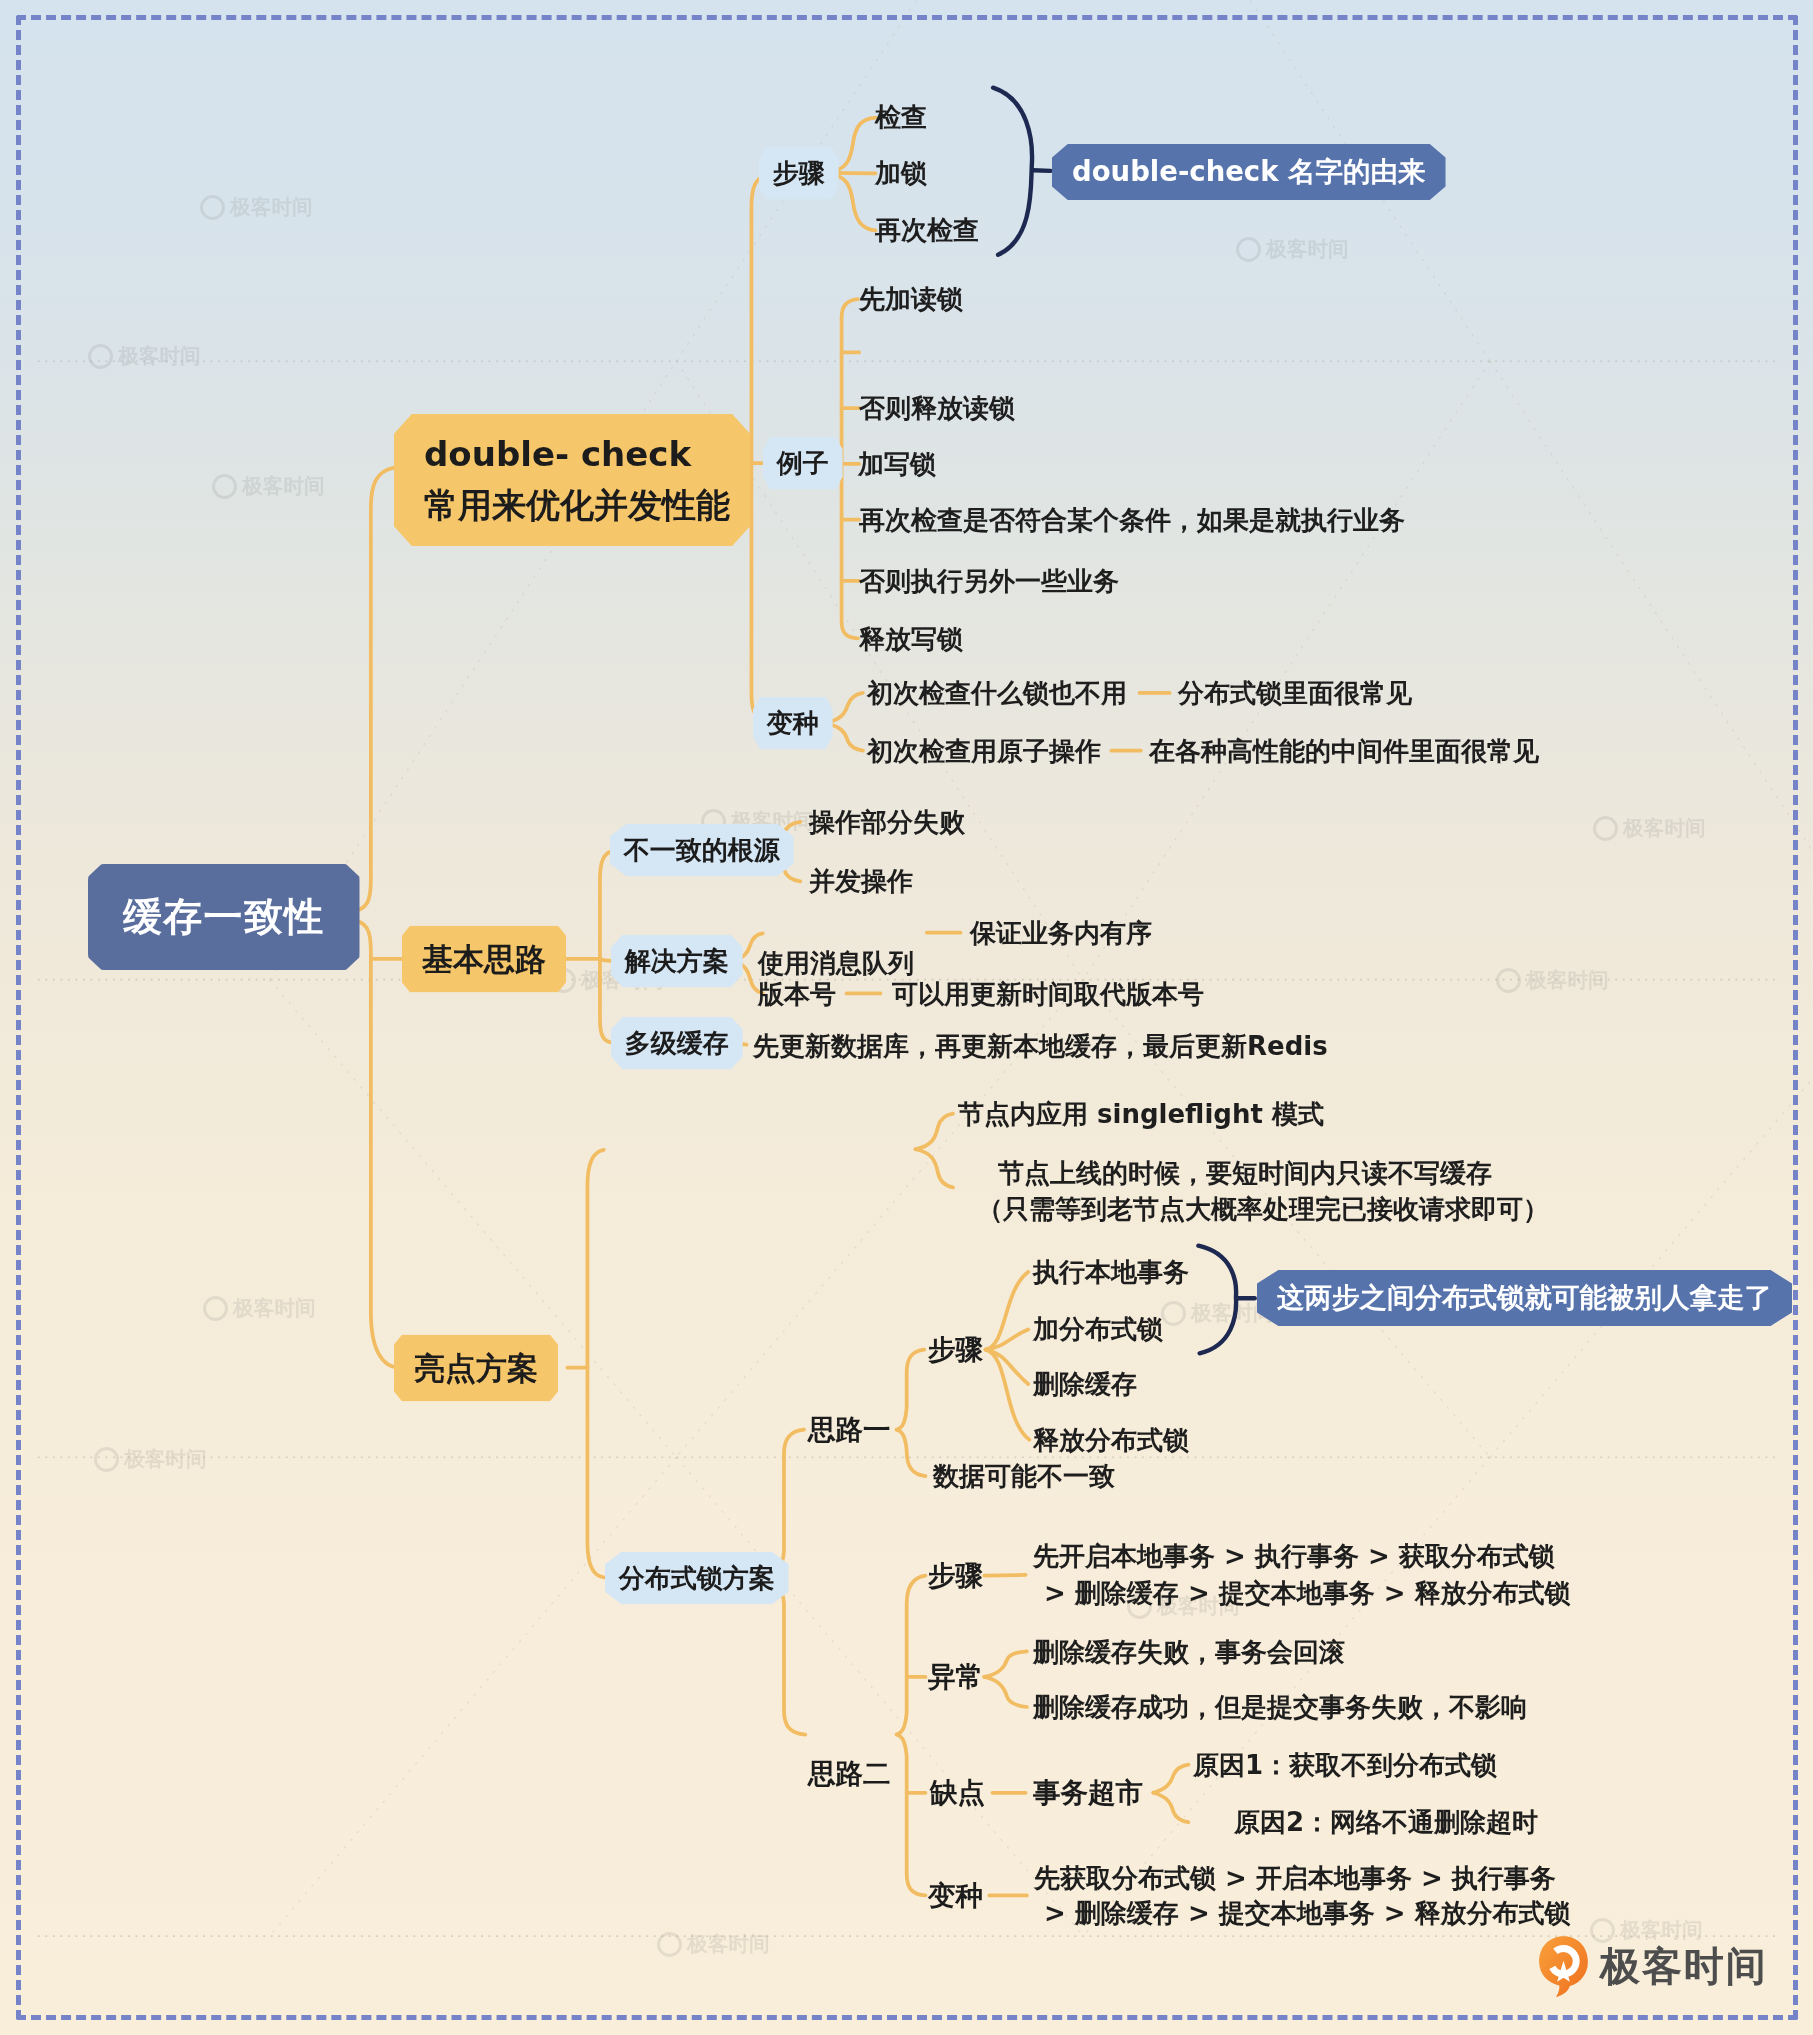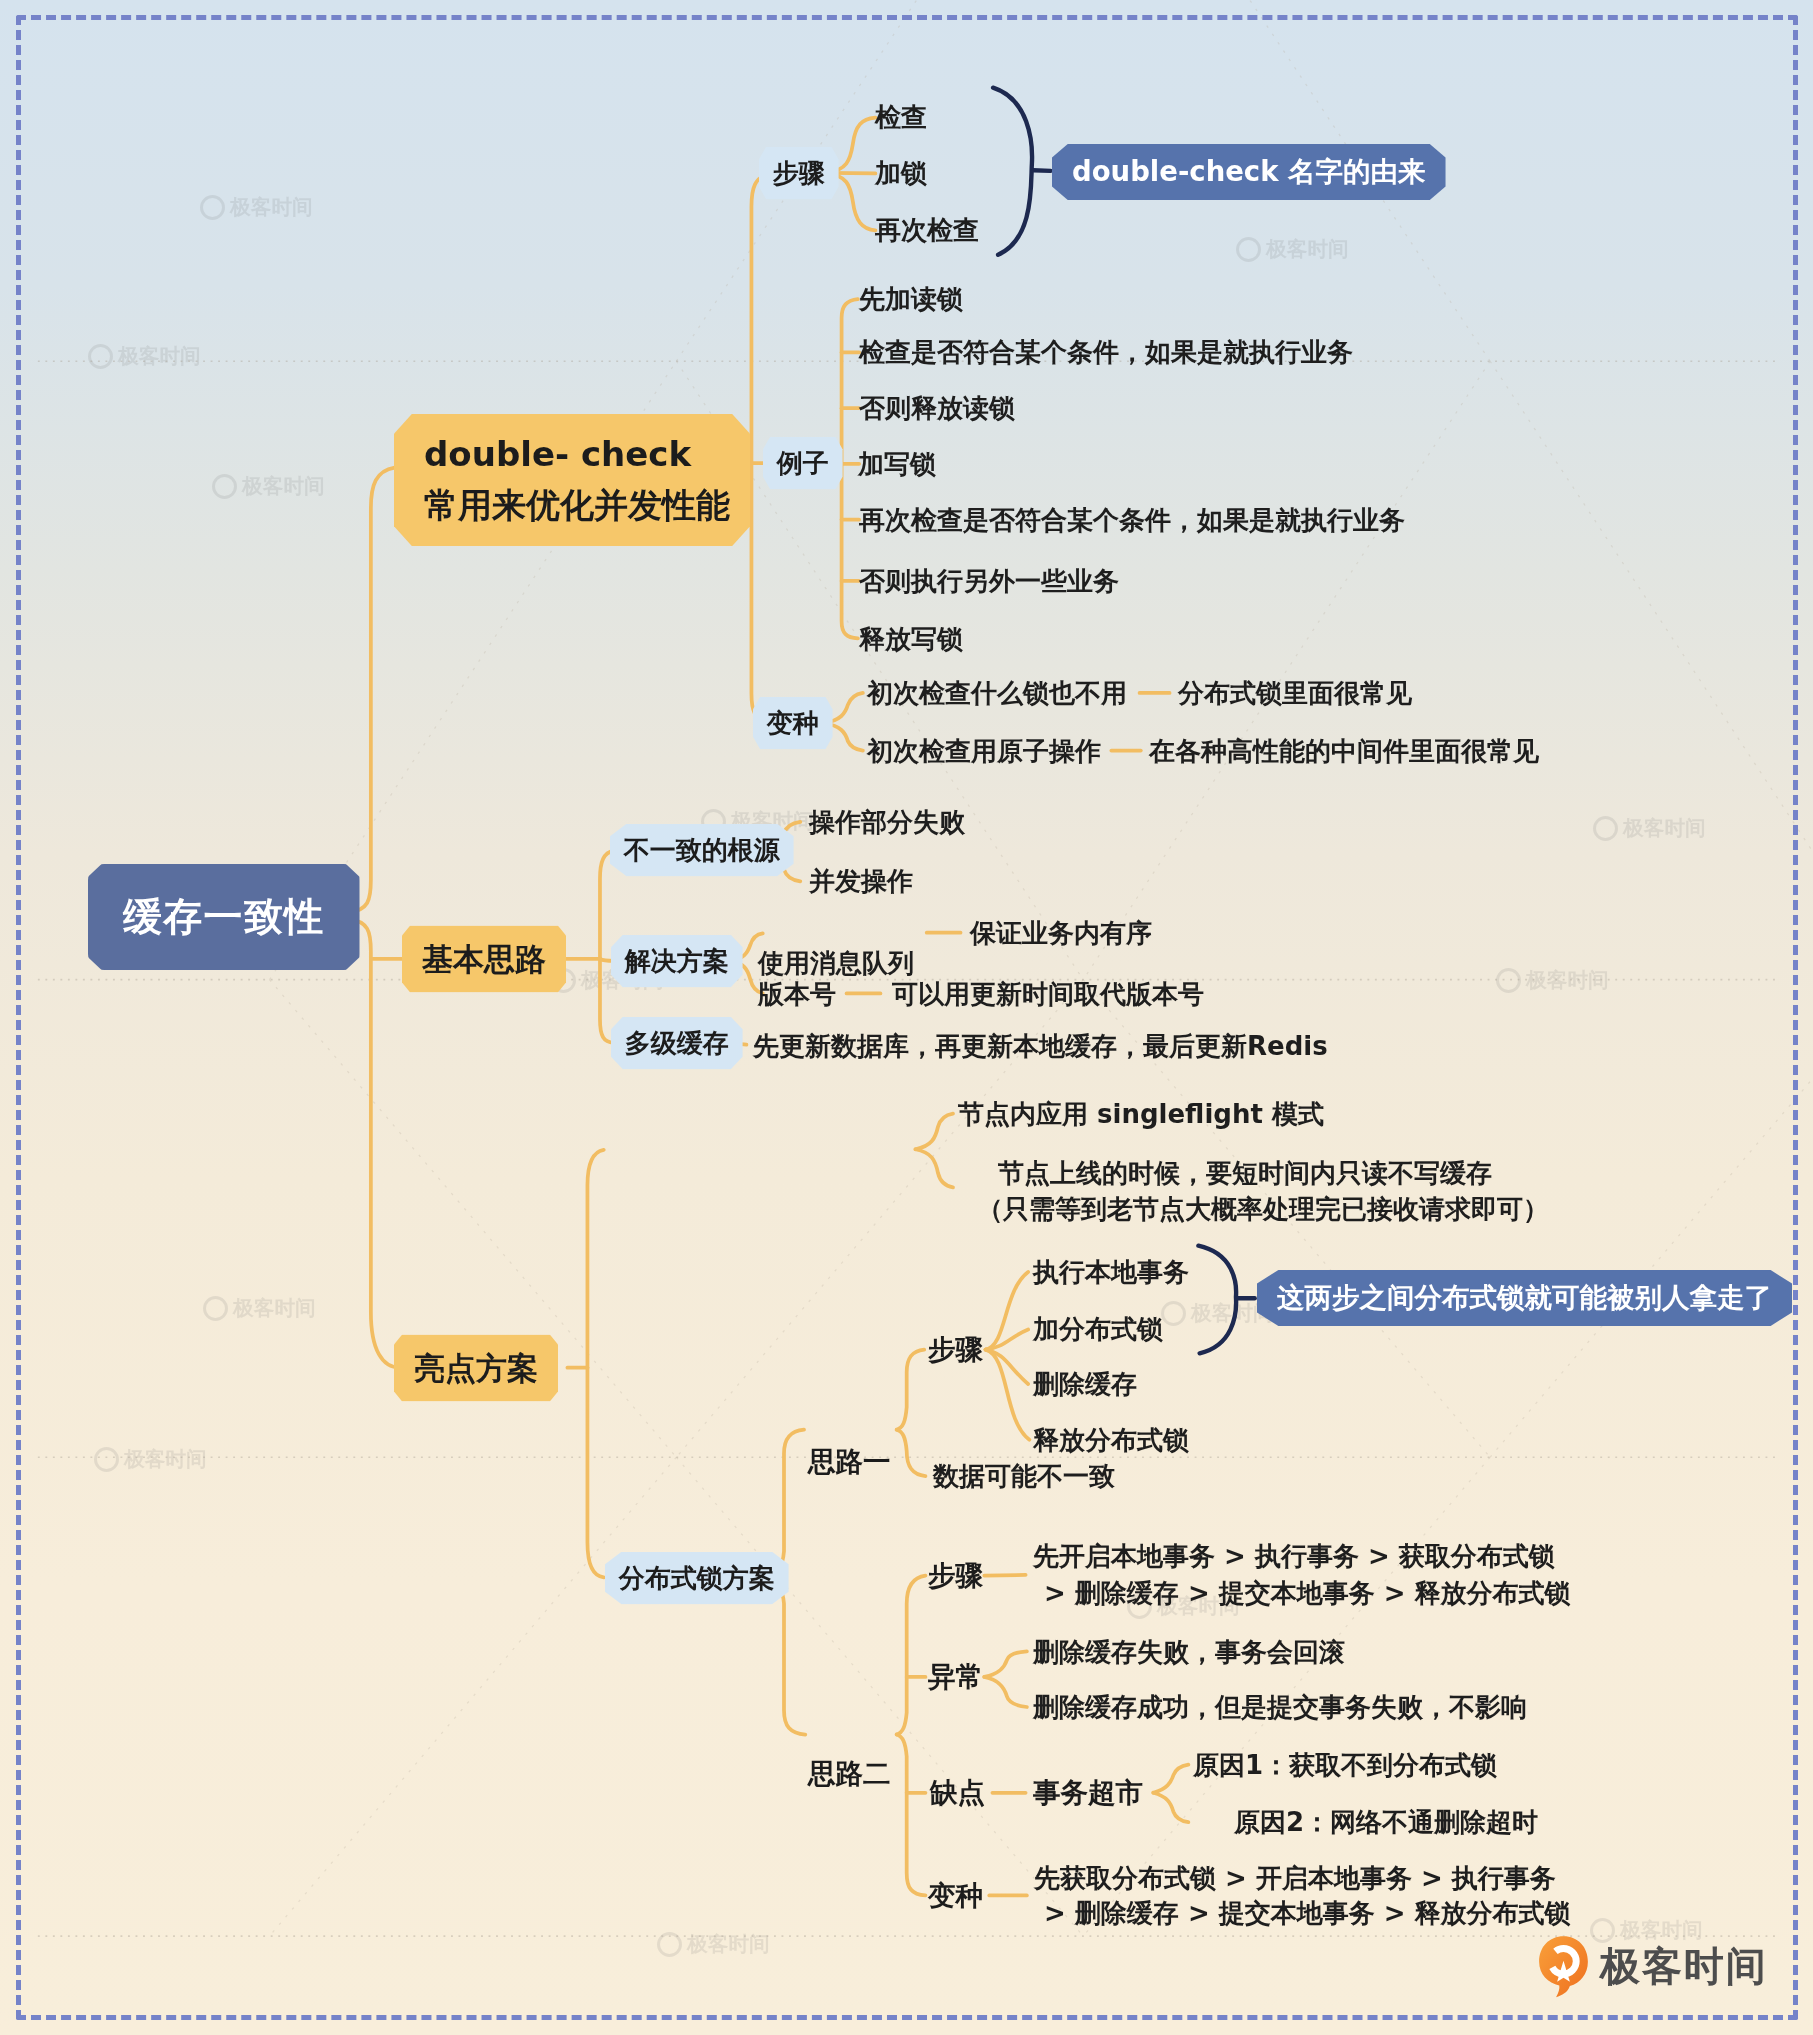--- a/index.html
+++ b/index.html
@@ -171,21 +171,20 @@
     <div>常用来优化并发性能</div>
   </div>
   <div class="bubble" style="left:759px;top:173px;">步骤</div>
   <div class="leaf" style="left:875px;top:117px;">检查</div>
   <div class="leaf" style="left:875px;top:173px;">加锁</div>
   <div class="leaf" style="left:875px;top:230px;">再次检查</div>
   <div class="note" style="left:1052px;top:172px;">double-check 名字的由来</div>
 
   <div class="bubble" style="left:763px;top:463px;">例子</div>
   <div class="leaf" style="left:859px;top:299px;">先加读锁</div>
-  <div class="leaf" style="left:859px;top:352px;">检查是否符合某个条件，如果是就执行业务</div>
   <div class="leaf" style="left:859px;top:408px;">否则释放读锁</div>
   <div class="leaf" style="left:858px;top:464px;">加写锁</div>
   <div class="leaf" style="left:859px;top:520px;">再次检查是否符合某个条件，如果是就执行业务</div>
   <div class="leaf" style="left:859px;top:581px;">否则执行另外一些业务</div>
   <div class="leaf" style="left:859px;top:639px;">释放写锁</div>
 
   <div class="bubble" style="left:753px;top:723px;">变种</div>
   <div class="leaf" style="left:867px;top:693px;">初次检查什么锁也不用</div>
   <div class="leaf" style="left:1178px;top:693px;">分布式锁里面很常见</div>
   <div class="leaf" style="left:867px;top:751px;">初次检查用原子操作</div>
@@ -203,21 +202,21 @@
   <div class="bubble" style="left:611px;top:1043px;">多级缓存</div>
   <div class="leaf" style="left:753px;top:1046px;">先更新数据库，再更新本地缓存，最后更新Redis</div>
 
   <div class="node ynode ynode-small" style="left:394px;top:1368px;">亮点方案</div>
   <div class="leaf" style="left:958px;top:1114px;">节点内应用 singleflight 模式</div>
   <div class="leaf" style="left:998px;top:1173px;">节点上线的时候，要短时间内只读不写缓存</div>
   <div class="leaf" style="left:977px;top:1209px;">（只需等到老节点大概率处理完已接收请求即可）</div>
 
   <div class="bubble" style="left:605px;top:1578px;">分布式锁方案</div>
 
-  <div class="label" style="left:808px;top:1462px;">思路一</div>
+  <div class="label" style="left:808px;top:1430px;">思路一</div>
   <div class="label" style="left:928px;top:1350px;">步骤</div>
   <div class="leaf" style="left:1033px;top:1272px;">执行本地事务</div>
   <div class="leaf" style="left:1033px;top:1329px;">加分布式锁</div>
   <div class="leaf" style="left:1033px;top:1384px;">删除缓存</div>
   <div class="leaf" style="left:1033px;top:1440px;">释放分布式锁</div>
   <div class="note" style="left:1257px;top:1298px;">这两步之间分布式锁就可能被别人拿走了</div>
   <div class="leaf" style="left:933px;top:1476px;">数据可能不一致</div>
 
   <div class="label" style="left:808px;top:1735px;margin-top:39px;">思路二</div>
   <div class="label" style="left:928px;top:1576px;">步骤</div>

